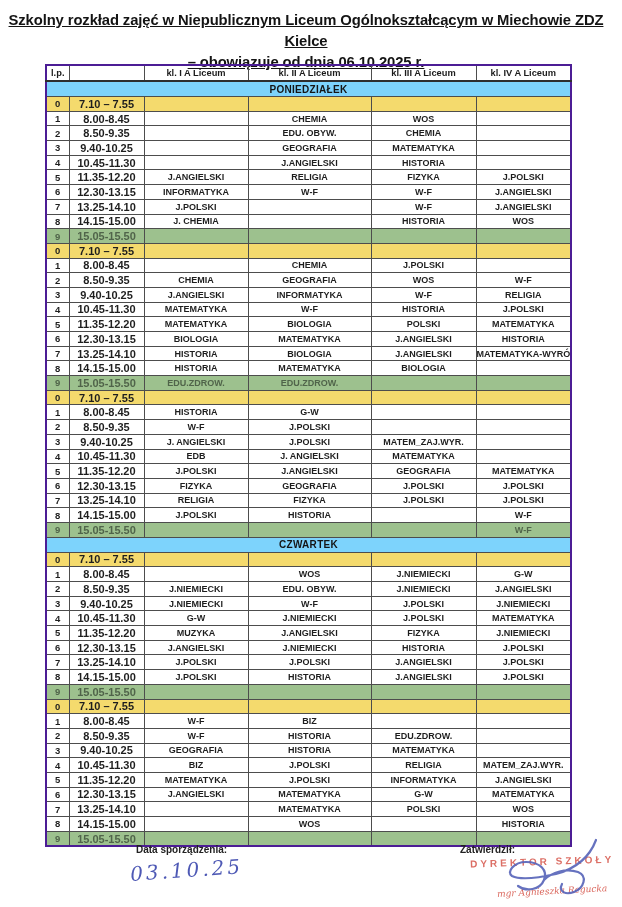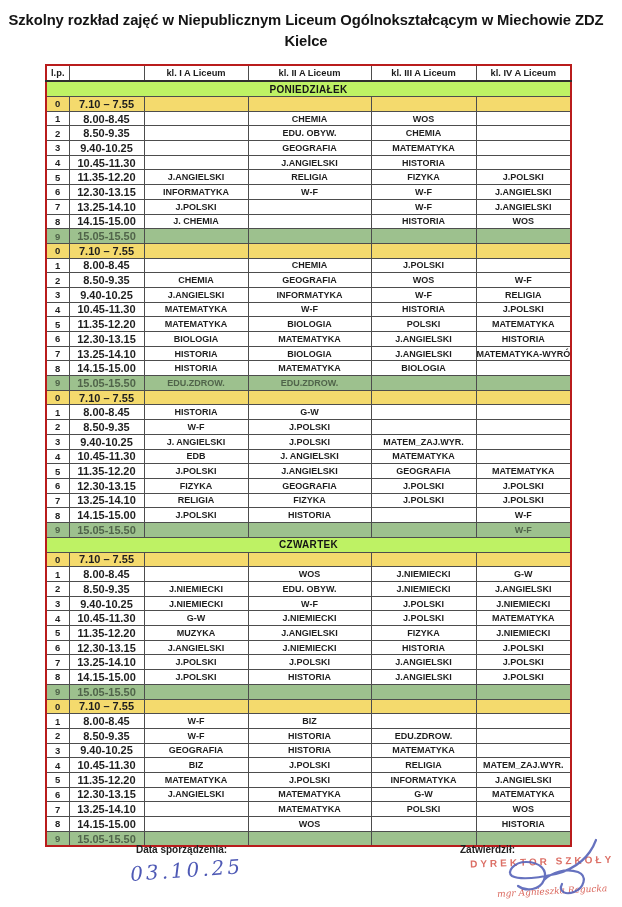--- a/index.html
+++ b/index.html
@@ -3,39 +3,39 @@
 <meta charset="utf-8">
 <style>
   html,body{margin:0;padding:0;background:#ffffff;}
   body{
     width:622px;height:907px;position:relative;overflow:hidden;
     font-family:"Liberation Sans",sans-serif;color:#1b1b1b;
     --row0:#f4da6d; --row9:#9dc18e; --red:#c2473c; --ink:#4e59b5; --stamp:#d6564b;
   }
   .title{
     position:absolute;top:10px;left:0;width:612px;text-align:center;
-    font-weight:bold;font-size:14.8px;line-height:21px;letter-spacing:-0.1px;color:#141414;
+    font-weight:bold;font-size:14.8px;line-height:21px;letter-spacing:-0.1px;color:#141414;text-decoration:underline;
   }
   table.sched{
     position:absolute;left:45px;top:64px;width:525px;
     border-collapse:collapse;table-layout:fixed;
-    border:2px solid #b91c1c;
+    border:2px solid #4c1d95;
   }
   table.sched col.c-lp{width:23px;}
   table.sched col.c-time{width:75px;}
   table.sched col.c-k1{width:104px;}
   table.sched col.c-k2{width:123px;}
   table.sched col.c-k3{width:105px;}
   table.sched col.c-k4{width:95px;}
   table.sched th, table.sched td{
     border:1px solid #4d4d4d;padding:0;margin:0;
     text-align:center;vertical-align:middle;overflow:hidden;white-space:nowrap;
   }
   table.sched th{height:14px;font-size:9.3px;font-weight:bold;border-bottom:2px solid #2e2e2e;}
-  tr.day-band td{height:14px;font-size:10px;font-weight:bold;letter-spacing:0.3px;background:#bef264;color:#151515;}
+  tr.day-band td{height:14px;font-size:10px;font-weight:bold;letter-spacing:0.3px;background:#7dd3fc;color:#151515;}
   tr.lesson-row td{height:13.7px;font-size:9px;font-weight:bold;color:#1e1e1e;}
   tr.lesson-row td.lp{font-size:9.5px;}
   tr.lesson-row td.time{font-size:11px;}
   tr.r0 td{background:var(--row0);}
   tr.r9 td{background:var(--row9);color:#50644a;}
   td.red{color:var(--red);}
   .footer-label{position:absolute;font-size:10px;font-weight:bold;color:#222;}
   .hand-date{
     position:absolute;left:130px;top:858px;
     font-family:"DejaVu Serif",serif;font-style:italic;
@@ -51,20 +51,21 @@
     font-family:"DejaVu Serif",serif;font-style:italic;
     font-size:9px;color:var(--stamp);opacity:0.9;transform:rotate(-3deg);
   }
   .signature{position:absolute;left:478px;top:834px;width:140px;height:70px;}
 </style>
 </head>
 <body style="--row0: #f4da6d; --row9: #9dc18e; --red: #c2473c; --ink: #4e59b5; --stamp: #d6564b;">
 
 <div class="title">
   <div>Szkolny rozkład zajęć w Niepublicznym Liceum Ogólnokształcącym w Miechowie ZDZ Kielce</div>
+  <div>– obowiązuje od dnia 06.10.2025 r.</div>
 </div>
 
 <table class="sched">
   <colgroup>
     <col class="c-lp">
       <col class="c-time">
       <col class="c-k1">
       <col class="c-k2">
       <col class="c-k3">
       <col class="c-k4">

